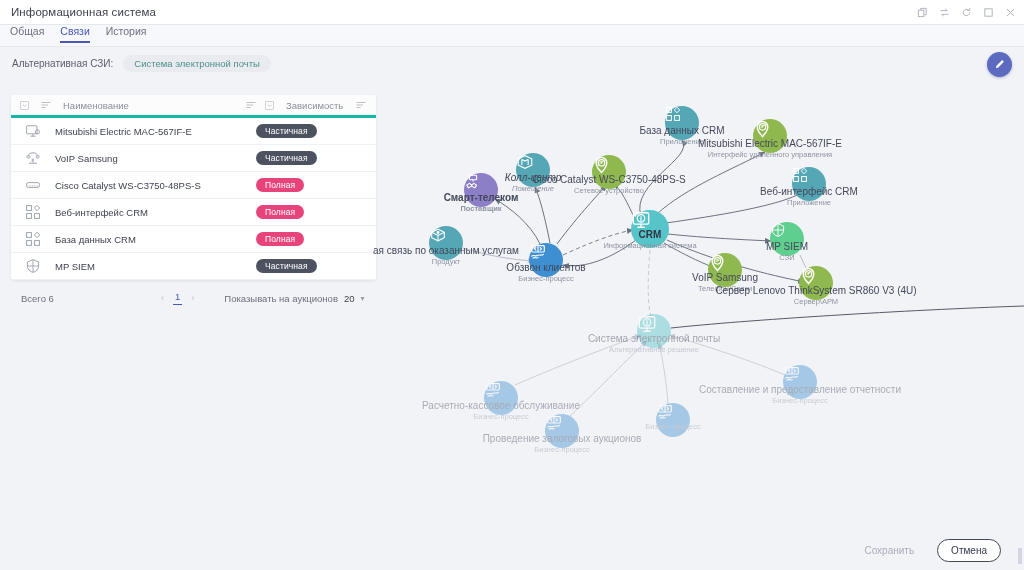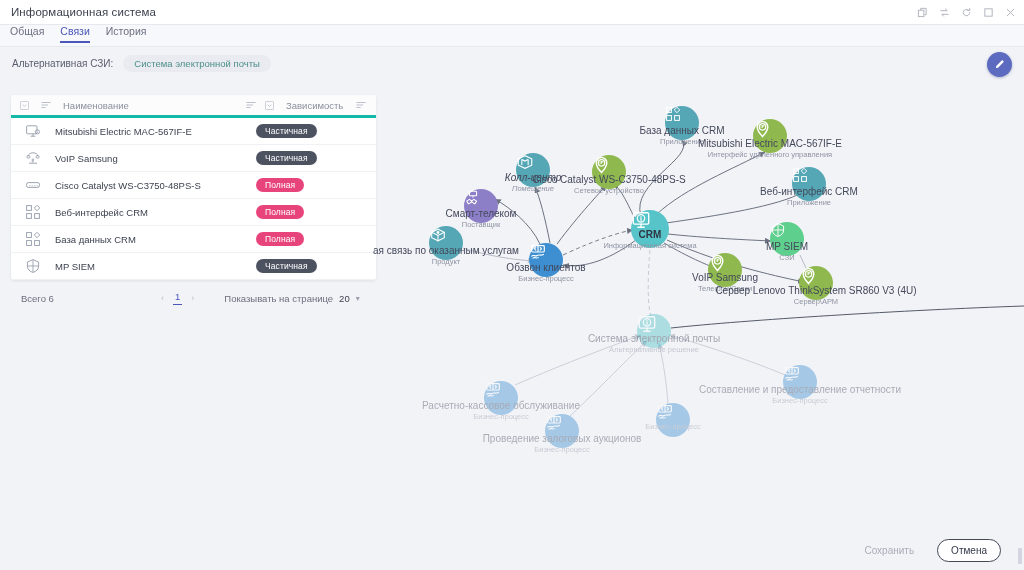--- a/index.html
+++ b/index.html
@@ -295,21 +295,21 @@
   </div>
 
   <div class="pager">
     <span class="total">Всего 6</span>
     <span class="pg-nav">
       <span class="pg-arrow">‹</span>
       <span class="pg-num">1</span>
       <span class="pg-arrow">›</span>
     </span>
     <span class="perpage">
-      <span>Показывать на странице</span>
+      <span>Показывать на аукционов</span>
       <span class="val">20</span>
       <span class="caret">▾</span>
     </span>
   </div>
 
   <div class="graph">
     <svg width="639" height="420">
       <defs>
         <marker id="ah" markerWidth="7" markerHeight="7" refX="6" refY="3" orient="auto">
           <path d="M0,0 L6,3 L0,6 z" fill="#6b7280"></path>
@@ -414,21 +414,21 @@
               <path d="M10 18.5s5.6-6.3 5.6-10.2A5.6 5.6 0 0 0 4.4 8.3C4.4 12.2 10 18.5 10 18.5z" fill="none" stroke="#ffffff" stroke-width="1.5"></path>
               <circle cx="10" cy="8.2" r="3.4" fill="none" stroke="#ffffff" stroke-width="1.3"></circle>
               <text x="10" y="9.9" font-size="4.4" fill="#ffffff" text-anchor="middle" font-family="Liberation Sans" font-weight="bold">IP</text>
             </svg>
           </div>
           <div class="lbl">
             <div class="ttl">Cisco Catalyst WS-C3750-48PS-S</div>
             <div class="sub">Сетевое устройство</div>
           </div>
         </div>
-        <div class="node" style="left: 96px; top: 118px; opacity: 1;">
+        <div class="node" style="left: 96px; top: 102px; opacity: 1; font-weight: bold;">
           <div class="disc" style="background:#8d7ec8">
             <svg width="18" height="18" viewBox="0 0 20 20">
               <rect x="6" y="2.5" width="8" height="5" rx="0.6" fill="none" stroke="#ffffff" stroke-width="1.2"></rect>
               <path d="M10 7.5v2" fill="none" stroke="#ffffff" stroke-width="1.2"></path>
               <path d="M3 13.5l3-2 2.5 1.8 2.5-1.8 3 2-2 3-3.5-2-3.5 2z" fill="none" stroke="#ffffff" stroke-width="1.2" stroke-linejoin="round"></path>
             </svg>
           </div>
           <div class="lbl">
             <div class="ttl">Смарт-телеком</div>
             <div class="sub">Поставщик</div>

